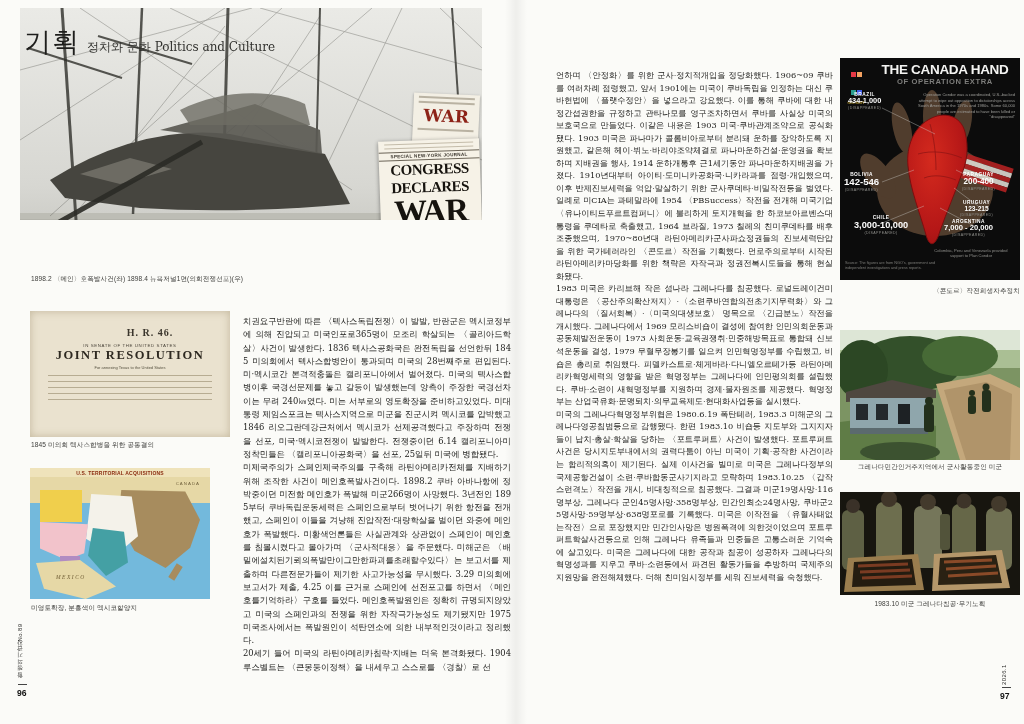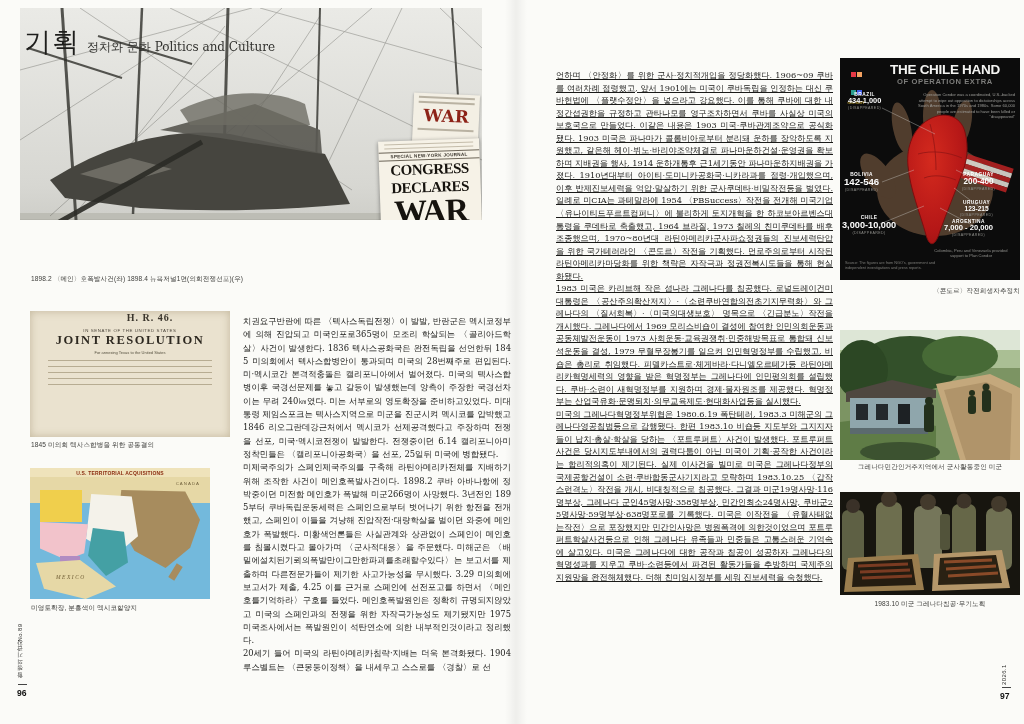--- a/index.html
+++ b/index.html
@@ -26,21 +26,21 @@
   .np-h{font-family:"Liberation Serif",serif;font-weight:900;font-size:15px;color:#16130e;line-height:1.05;margin-top:2px;letter-spacing:-.5px;}
   .np-war{font-family:"Liberation Serif",serif;font-weight:900;font-size:33px;color:#16130e;line-height:.95;letter-spacing:-1px;}
   .np-extra{font-family:"Liberation Serif",serif;font-weight:bold;font-size:9px;color:#a3261a;margin-top:1px;}
 
   .cap{font-size:6.6px;color:#3d3d3a;letter-spacing:.1px;}
   .cap-main{position:absolute;left:31px;top:275px;}
 
   
   .doc{position:absolute;left:30px;top:311px;width:200px;height:126px;background:#eae2cf;
        box-shadow:inset 0 0 8px rgba(120,100,60,.35);text-align:center;overflow:hidden;}
-  .doc-hr{font-family:"Liberation Serif",serif;font-weight:bold;font-size:10px;color:#3a352c;margin-top:1px;letter-spacing:1px;padding-left:40px;}
+  .doc-hr{font-family:"Liberation Serif",serif;font-weight:bold;font-size:10px;color:#3a352c;margin-top:16px;letter-spacing:1px;padding-left:40px;}
   .doc-sen{font-size:4.4px;color:#4a443a;letter-spacing:.6px;margin-top:5px;}
   .doc-jr{font-family:"Liberation Serif",serif;font-weight:bold;font-size:12.5px;color:#2e2921;letter-spacing:1.5px;}
   .doc-sub{font-size:4px;color:#55503f;margin-top:2px;}
   .doc-line{height:1.6px;background:#aa9f82;margin:4.5px 18px 0 18px;opacity:.8;}
   .cap-doc{position:absolute;left:31px;top:441px;}
 
   
   .map{position:absolute;left:30px;top:468px;width:180px;height:131px;background:#73b9dc;overflow:hidden;}
   .map div{position:absolute;}
   .m-title{left:0;top:0;width:100%;text-align:center;font-size:5px;font-weight:bold;color:#8b2c10;
@@ -56,21 +56,21 @@
   .m-florida{left:142px;top:96px;width:7px;height:16px;background:#a78c5e;transform:rotate(32deg);}
   .m-canada-lb{right:10px;top:13px;font-size:4.4px;color:#74653f;letter-spacing:1px;}
   .m-mexico-lb{left:26px;top:106px;font-size:5.5px;color:#6e5c33;font-family:"Liberation Serif",serif;font-style:italic;letter-spacing:1.5px;}
   .cap-map{position:absolute;left:31px;top:604px;}
 
   
   .bodycol{position:absolute;color:#1a1a18;}
   .bodycol p{margin:0;font-family:"DejaVu Serif",serif;text-align:justify;word-break:break-all;}
   .col-l{left:243px;top:315px;width:268px;}
   .col-l p{font-size:8.4px;line-height:13.3px;}
-  .col-r{left:556px;top:69px;width:277px;text-decoration:underline;}
+  .col-r{left:556px;top:69px;width:277px;}
   .col-r p{font-size:8.2px;line-height:12.55px;}
   .col-r h2{margin:11px 0 5px 0;font-size:9.6px;color:#0e0e0c;font-family:"DejaVu Sans",sans-serif;letter-spacing:-.2px;}
 
   
   .info{position:absolute;left:840px;top:58px;width:180px;height:222px;background:#0c0c0c;overflow:hidden;}
   .info svg{position:absolute;left:0;top:0;}
   .ig-logo{position:absolute;left:5px;top:5px;width:22px;z-index:4;text-align:center;}
   .ig-logo .sq{display:inline-block;width:5px;height:5px;margin:0 .5px;}
   .ig-logo .nm{display:block;font-size:4px;color:#e8c23a;margin-top:1px;letter-spacing:.3px;}
   .ig-title{position:absolute;left:33px;top:5px;right:3px;z-index:4;text-align:center;}
@@ -250,21 +250,21 @@
         <line x1="138" y1="148" x2="114" y2="130"></line>
           <line x1="134" y1="168" x2="100" y2="150"></line>
       </g>
     </svg>
     <div class="ig-logo">
       <span class="sq" style="background:#e63946"></span><span class="sq" style="background:#f4a261"></span><br>
       <span class="sq" style="background:#2a9d8f"></span><span class="sq" style="background:#4361ee"></span>
       <span class="nm">teleSUR</span>
     </div>
     <div class="ig-title">
-      <div class="ig-t1">THE CHILE HAND</div>
+      <div class="ig-t1">THE CANADA HAND</div>
       <div class="ig-t2">OF OPERATION EXTRA</div>
     </div>
     <div class="ig-intro">Operation Condor was a coordinated, U.S.-backed attempt to wipe out opposition to dictatorships across South America in the 1970s and 1980s. Some 60,000 people are estimated to have been killed or "disappeared"</div>
 
     <div class="ig-label" style="left:8px;top:34px;">
       <div class="c">BRAZIL</div>
       <div class="v" style="font-size:7.4px">434-1,000</div>
       <div class="n">(DISAPPEARED)</div>
     </div>
     <div class="ig-label" style="left:4px;top:114px;">
@@ -275,21 +275,21 @@
     <div class="ig-label" style="left:122px;top:114px;">
       <div class="c">PARAGUAY</div>
       <div class="v" style="font-size:8.2px">200-400</div>
       <div class="n">(DISAPPEARED)</div>
     </div>
     <div class="ig-label" style="left:120px;top:142px;">
       <div class="c">URUGUAY</div>
       <div class="v" style="font-size:6.6px">123-215</div>
       <div class="n">(DISAPPEARED)</div>
     </div>
-    <div class="ig-label" style="left:2px;top:157px;">
+    <div class="ig-label" style="left:14px;top:157px;">
       <div class="c">CHILE</div>
       <div class="v" style="font-size:9.2px">3,000-10,000</div>
       <div class="n">(DISAPPEARED)</div>
     </div>
     <div class="ig-label" style="left:104px;top:161px;">
       <div class="c">ARGENTINA</div>
       <div class="v" style="font-size:7.6px">7,000 - 20,000</div>
       <div class="n">(DISAPPEARED)</div>
     </div>
     <div class="ig-note">Colombia, Peru and Venezuela provided support to Plan Condor</div>

